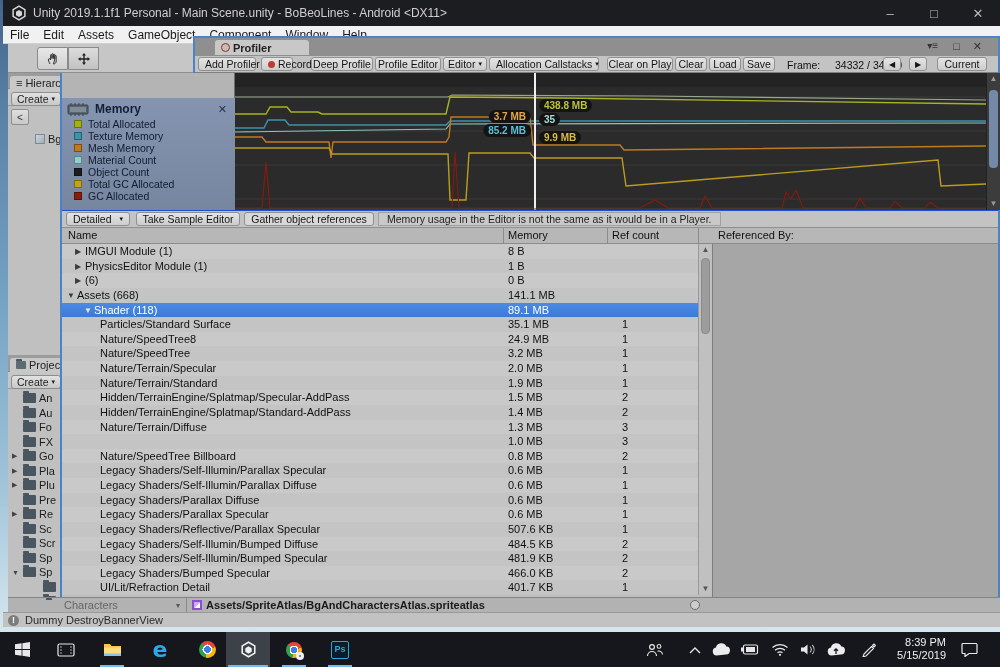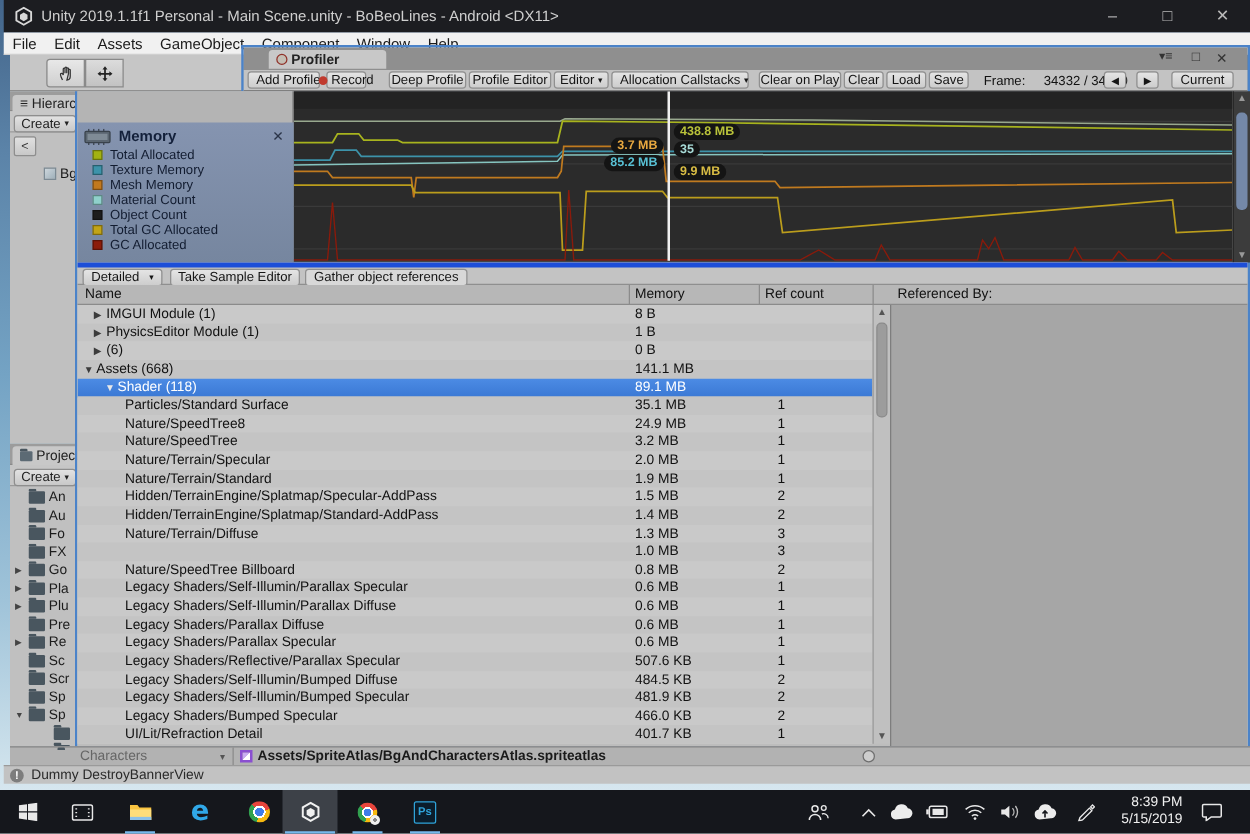--- a/index.html
+++ b/index.html
@@ -216,21 +216,21 @@
   <span class="abs" style="right:60px;top:2px;font-size:10px;color:#333;">▾≡</span>
   <span class="abs" style="right:38px;top:2px;font-size:11px;color:#333;">□</span>
   <span class="abs" style="right:16px;top:2px;font-size:11px;color:#333;">✕</span>
 </div>
 
 <div class="abs prof-toolbar">
   <span class="ubtn" style="left:3px;width:58px;justify-content:space-between;">
     <span>Add Profiler</span>
       <span style="font-size:7px;">▾</span>
   </span>
-  <span class="ubtn" style="left:66px;width:32px;">
+  <span class="ubtn" style="left:66px;width:32px;justify-content:space-between;">
     <span style="width:7px;height:7px;border-radius:50%;background:#c03a2e;flex:none;"></span>
     <span>Record</span>
   </span>
   <span class="ubtn" style="left:116px;width:62px;">
       <span>Deep Profile</span>
     </span>
   <span class="ubtn" style="left:180px;width:66px;">
       <span>Profile Editor</span>
     </span>
   <span class="ubtn" style="left:248px;width:44px;">
@@ -337,31 +337,32 @@
         <div class="pill" style="color: rgb(88, 192, 212); left: 296px; top: 51px; transform: translateX(-100%);">85.2 MB</div>
       </div>
   </div>
 
   <div class="abs" style="left:924px;top:0;width:14px;height:137px;background:#3c3c3c;border-left:1px solid #222;">
     <div class="scroll-arrow" style="color:#999;">▲</div>
     <div style="position:absolute;left:2px;top:17px;width:9px;height:78px;background:#7488a8;border-radius:4px;"></div>
     <div class="scroll-arrow" style="position:absolute;bottom:0;width:100%;color:#999;">▼</div>
   </div>
 
-  <div class="abs" style="left:0;top:137px;width:936px;height:18px;background:#c3c3c3;border-top:4px solid #1d4ed8;border-bottom:1px solid #8f8f8f;">
+  <div class="abs" style="left:0;top:137px;width:936px;height:18px;background:#c3c3c3;border-top:1px solid #1d4ed8;border-bottom:1px solid #8f8f8f;">
     <span class="ubtn abs" style="left:4px;top:1px;width:64px;justify-content:space-between;">
       <span>Detailed</span>
         <span style="font-size:7px;">▾</span>
     </span>
     <span class="ubtn abs" style="left:74px;top:1px;width:104px;">
         <span>Take Sample Editor</span>
       </span>
     <span class="ubtn abs" style="left:182px;top:1px;width:130px;background:#d8d8d8;">
         <span>Gather object references</span>
       </span>
+    <span class="abs" style="left:316px;top:1px;height:14px;padding:0 8px;border:1px solid #a0a0a0;background:#c9c9c9;font-size:10.5px;color:#222;line-height:13px;white-space:nowrap;">Memory usage in the Editor is not the same as it would be in a Player.</span>
   </div>
 
   <div class="abs" style="left:0;top:155px;width:936px;height:16px;background:#b7b7b7;border-bottom:1px solid #8b8b8b;">
     <span class="hdrlbl" style="left:6px;">Name</span>
     <span class="hdrlbl" style="left:446px;">Memory</span>
     <span class="hdrlbl" style="left:550px;">Ref count</span>
     <span class="abs" style="left:441px;top:0;width:1px;height:16px;background:#8b8b8b;"></span>
     <span class="abs" style="left:545px;top:0;width:1px;height:16px;background:#8b8b8b;"></span>
     <span class="abs" style="left:636px;top:0;width:1px;height:16px;background:#8b8b8b;"></span>
     <span class="hdrlbl" style="left:656px;">Referenced By:</span>

